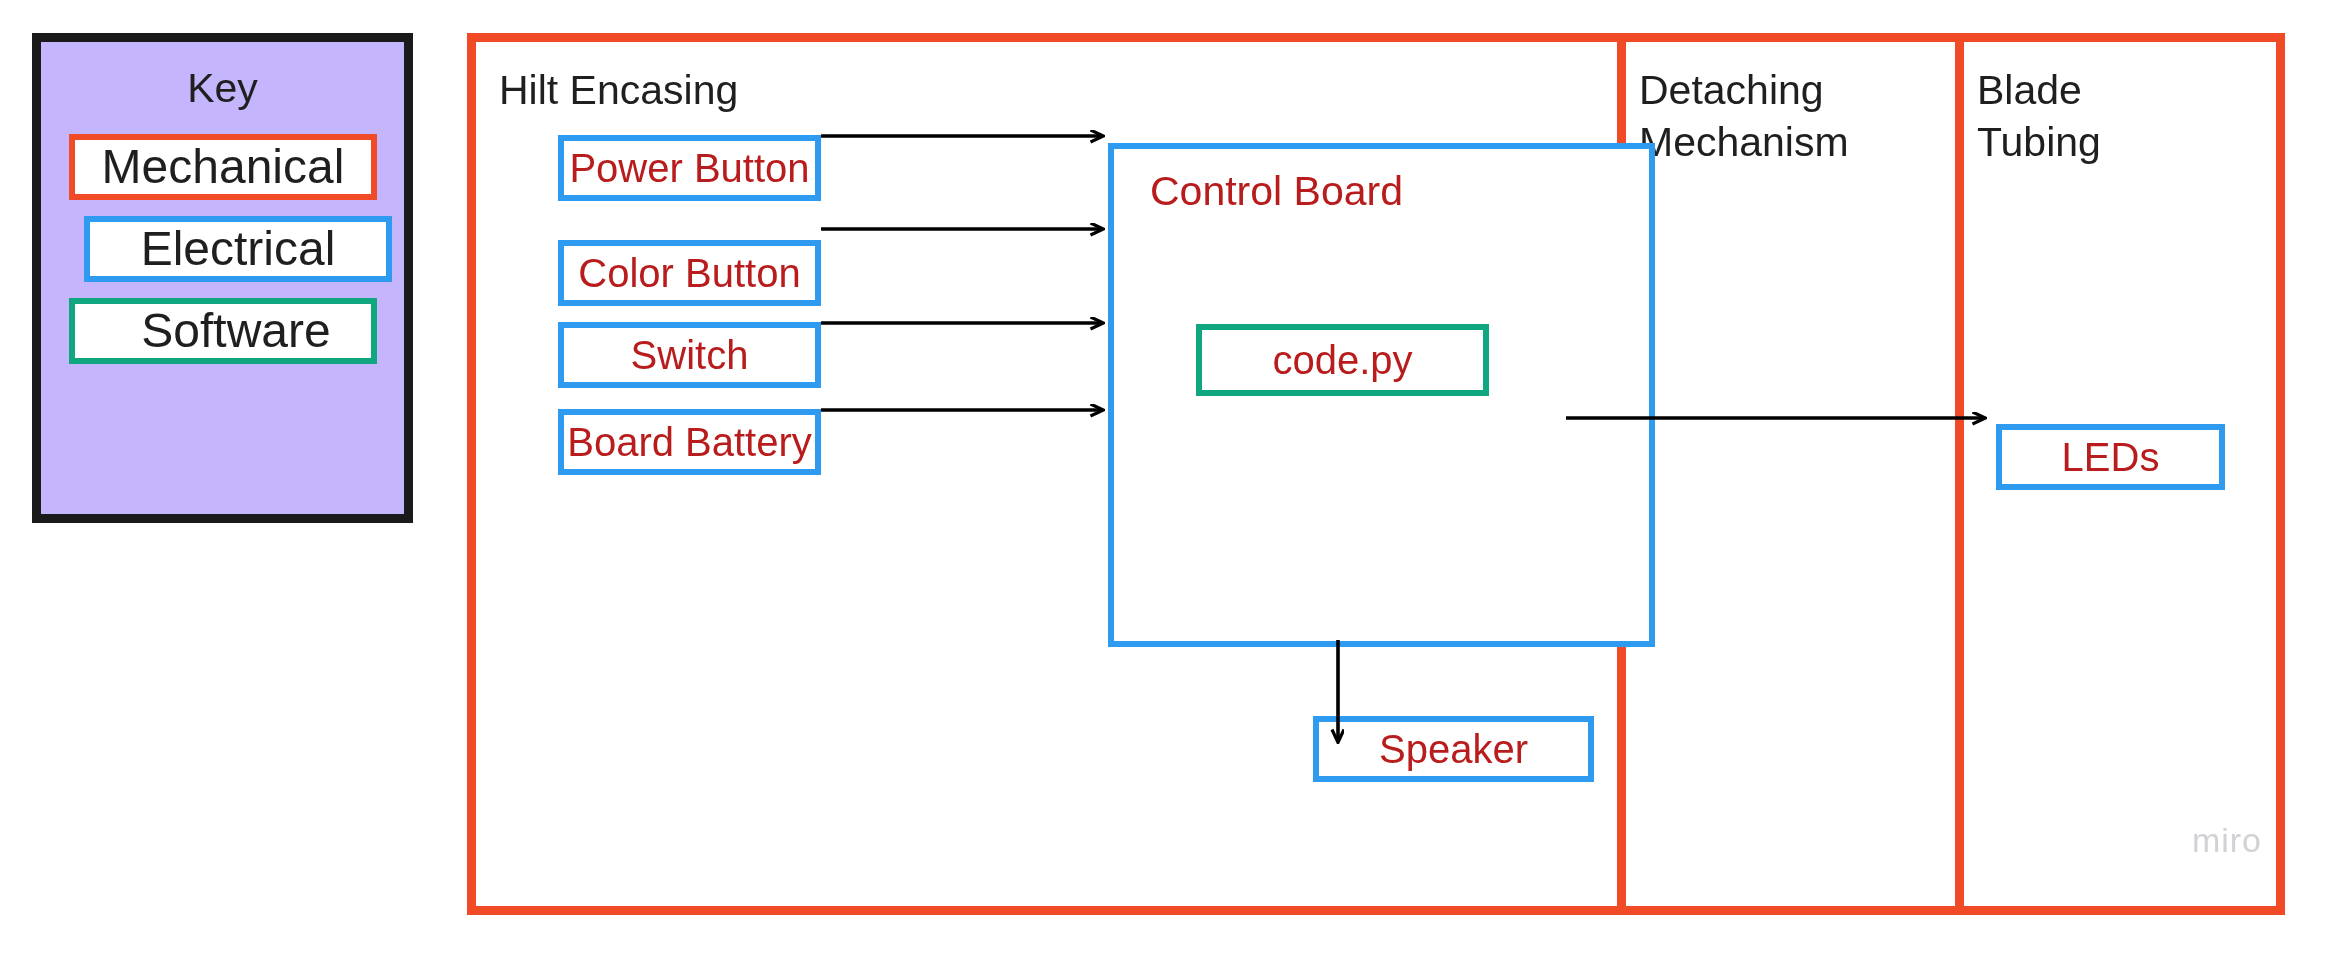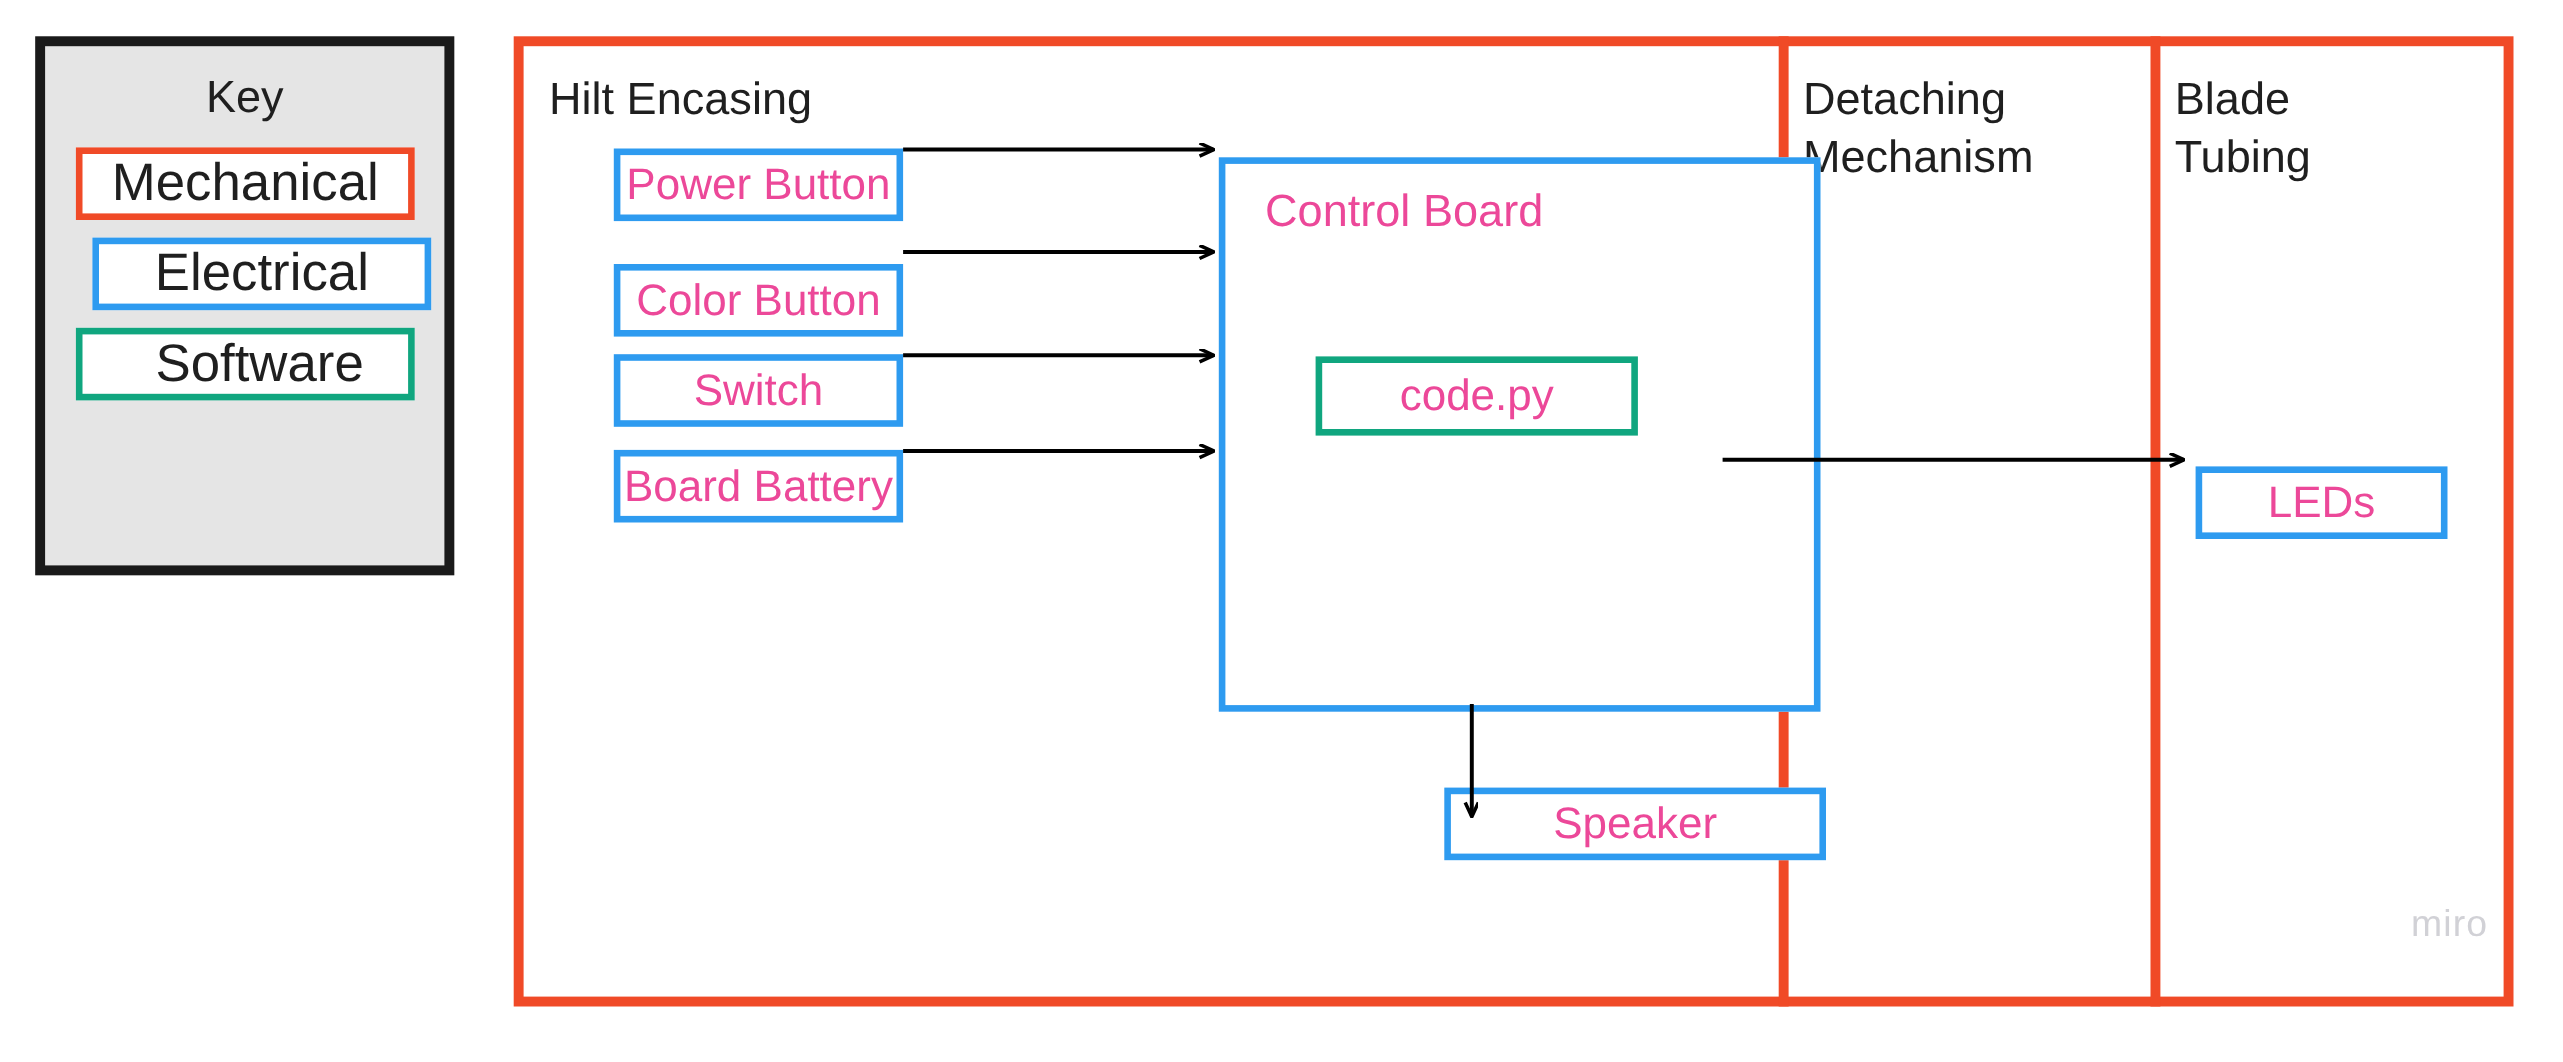--- a/index.html
+++ b/index.html
@@ -23,21 +23,21 @@
   }
 
   
   .abs { position: absolute; box-sizing: border-box; }
 
   
   .key-panel {
     left: 32px; top: 33px;
     width: 381px; height: 490px;
     border: 9px solid #1a1a1a;
-    background: #e5e5e5;
+    background: #c4b5fd;
   }
   .key-title {
     position: absolute;
     left: 0; top: 22px;
     width: 100%;
     text-align: center;
     font-size: 41px;
     line-height: 48px;
     color: #1f1f1f;
     white-space: nowrap;
@@ -99,21 +99,21 @@
     box-sizing: border-box;
     background: #ffffff;
     border-width: 6px;
     border-style: solid;
     border-color: #2e9bf0;
     display: flex;
     align-items: center;
     justify-content: center;
     font-size: 40px;
     line-height: 44px;
-    color: #ec4899;
+    color: #b91c1c;
     white-space: nowrap;
   }
   .comp.green { border-color: #10a67f; }
 
   
   .c-power   { left: 82px;  top: 93px;  width: 263px; height: 66px; }
   .c-color   { left: 82px;  top: 186px; width: 263px; height: 66px; margin-top: 12px; }
   .c-switch  { left: 82px;  top: 280px; width: 263px; height: 66px; }
   .c-battery { left: 82px;  top: 367px; width: 263px; height: 66px; }
 
@@ -127,21 +127,21 @@
     left: 36px; top: 18px;
     font-size: 41px;
     line-height: 48px;
     white-space: nowrap;
   }
   .c-code {
     left: 82px; top: 175px;
     width: 293px; height: 72px;
   }
 
-  .c-speaker { left: 837px;  top: 674px; width: 347px; height: 66px; }
+  .c-speaker { left: 837px;  top: 674px; width: 281px; height: 66px; }
   .c-leds    { left: 1520px; top: 382px; width: 229px; height: 66px; }
 
   
   #wires {
     position: absolute;
     left: 0; top: 0;
     width: 2330px; height: 965px;
     pointer-events: none;
   }
 

